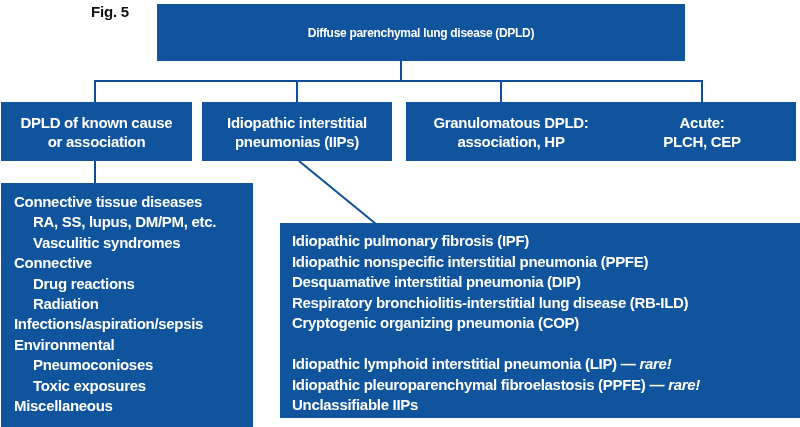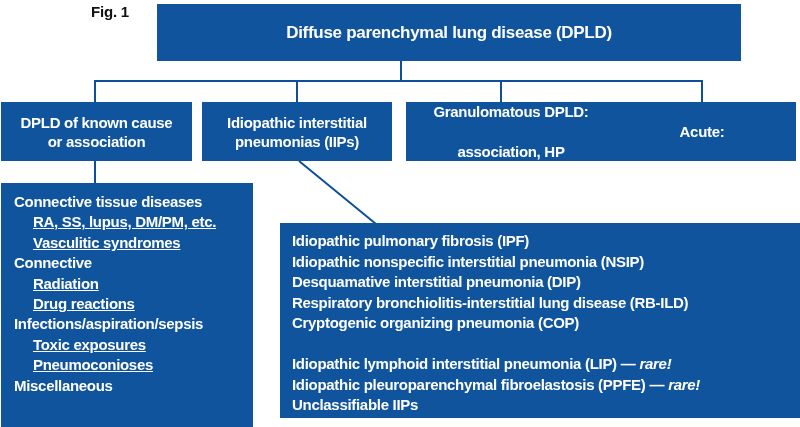--- a/index.html
+++ b/index.html
@@ -36,34 +36,34 @@
     align-items: center;
     justify-content: center;
     text-align: center;
     box-sizing: border-box;
     letter-spacing: -0.3px;
   }
 
   #root-box {
     left: 157px;
     top: 4px;
-    width: 584px;
+    width: 528px;
     height: 57px;
-    font-size: 17px;
+    font-size: 12px;
   }
 
   .branch {
     top: 102px;
     height: 59px;
     font-size: 15px;
     line-height: 19px;
   }
   #branch-1 { left: 1px;   width: 191px; }
   #branch-2 { left: 202px; width: 190px; }
-  #branch-3 { left: 406px; width: 210px; justify-content: space-between; }
+  #branch-3 { left: 406px; width: 210px; }
   #branch-4 { left: 608px; width: 188px; }
 
   .line {
     position: absolute;
     background: #0d4f99;
   }
   #stub-root   { left: 400px; top: 61px;  width: 2px;   height: 20px; }
   #hbar        { left: 94px;  top: 80px;  width: 609px; height: 2px;  }
   #drop-1      { left: 94px;  top: 81px;  width: 2px;   height: 21px; }
   #drop-2      { left: 296px; top: 81px;  width: 2px;   height: 21px; }
@@ -100,34 +100,34 @@
   #iip-box {
     left: 280px;
     top: 223px;
     width: 623px;
     height: 195px;
     padding: 8px 0 0 12px;
     font-size: 15px;
     line-height: 20.5px;
   }
 
-  .cause-item.indent { padding-left: 19px; text-decoration: underline; }
+  .cause-item.indent { padding-left: 19px; }
 
   .rare-dash { padding-left: 4px; }
   .rare-word {
     font-style: italic;
     padding-left: 4px;
   }
 </style>
 </head>
 <body>
 
 <div id="canvas">
 
-  <div class="fig-label">Fig. 1</div>
+  <div class="fig-label">Fig. 5</div>
 
   <div class="line" id="stub-root"></div>
   <div class="line" id="hbar"></div>
   <div class="line" id="drop-1"></div>
   <div class="line" id="drop-2"></div>
   <div class="line" id="drop-3"></div>
   <div class="line" id="drop-4"></div>
   <div class="line" id="drop-cause"></div>
   <svg id="diag-svg" viewBox="0 0 800 427">
     <line x1="299" y1="161" x2="376" y2="224" stroke="#0d4f99" stroke-width="2"></line>
@@ -144,20 +144,21 @@
   <div class="box branch" id="branch-2">
     <span>Idiopathic interstitial</span>
     <span>pneumonias (IIPs)</span>
   </div>
   <div class="box branch" id="branch-3">
     <span>Granulomatous DPLD:</span>
     <span>association, HP</span>
   </div>
   <div class="box branch" id="branch-4">
     <span>Acute:</span>
+    <span>PLCH, CEP</span>
   </div>
 
   <div class="list-box" id="cause-box">
 
       <div class="cause-item header">
         <span>Connective tissue diseases</span>
       </div>
 
       <div class="cause-item indent">
         <span>RA, SS, lupus, DM/PM, etc.</span>
@@ -165,53 +166,56 @@
 
       <div class="cause-item indent">
         <span>Vasculitic syndromes</span>
       </div>
 
       <div class="cause-item header">
         <span>Connective</span>
       </div>
 
       <div class="cause-item indent">
+        <span>Drug reactions</span>
+      </div>
+
+      <div class="cause-item indent">
         <span>Radiation</span>
       </div>
 
-      <div class="cause-item indent">
-        <span>Drug reactions</span>
-      </div>
-
       <div class="cause-item header">
         <span>Infections/aspiration/sepsis</span>
       </div>
 
+      <div class="cause-item header">
+        <span>Environmental</span>
+      </div>
+
+      <div class="cause-item indent">
+        <span>Pneumoconioses</span>
+      </div>
 
       <div class="cause-item indent">
         <span>Toxic exposures</span>
       </div>
 
-      <div class="cause-item indent">
-        <span>Pneumoconioses</span>
-      </div>
-
       <div class="cause-item header">
         <span>Miscellaneous</span>
       </div>
     </div>
 
   <div class="list-box" id="iip-box">
 
       <div class="iip-item">
         <span>Idiopathic pulmonary fibrosis (IPF)</span><span class="rare-dash"></span><span class="rare-word"></span>
       </div>
 
       <div class="iip-item">
-        <span>Idiopathic nonspecific interstitial pneumonia (NSIP)</span><span class="rare-dash"></span><span class="rare-word"></span>
+        <span>Idiopathic nonspecific interstitial pneumonia (PPFE)</span><span class="rare-dash"></span><span class="rare-word"></span>
       </div>
 
       <div class="iip-item">
         <span>Desquamative interstitial pneumonia (DIP)</span><span class="rare-dash"></span><span class="rare-word"></span>
       </div>
 
       <div class="iip-item">
         <span>Respiratory bronchiolitis-interstitial lung disease (RB-ILD)</span><span class="rare-dash"></span><span class="rare-word"></span>
       </div>
 

